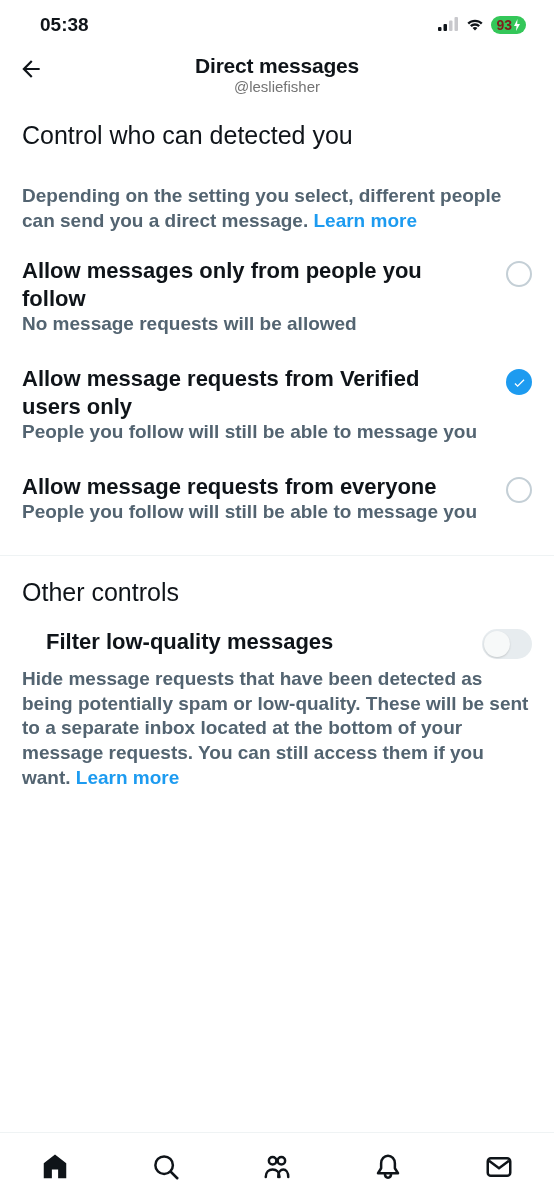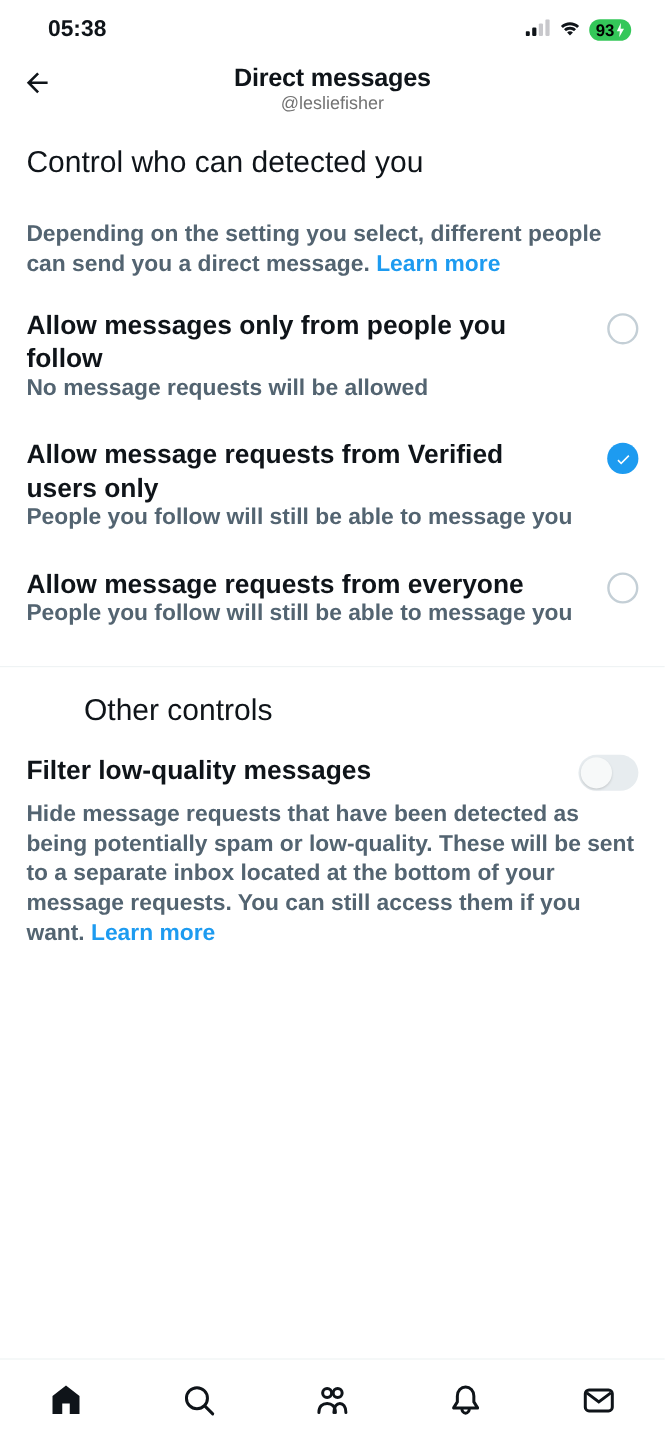--- a/index.html
+++ b/index.html
@@ -30,21 +30,21 @@
       display: flex;
       align-items: center;
       gap: 6px;
     }
     .battery-pill {
       background: #34c759;
       border-radius: 10px;
       padding: 1px 5px 1px 5px;
       font-size: 14px;
       font-weight: 600;
-      color: #000000;
+      color: #7f1d1d;
       display: flex;
       align-items: center;
       gap: 1px;
     }
     
     .header {
       display: flex;
       align-items: center;
       padding: 8px 16px 12px 16px;
       position: relative;
@@ -133,30 +133,30 @@
     .divider {
       height: 1px;
       background: #eff3f4;
       margin-top: 26px;
     }
     
     .other-title {
       font-size: 25px;
       font-weight: 400;
       padding: 22px 22px 0 22px;
-      margin-left: 48px;
     }
     .toggle-row {
       padding: 22px 22px 0 22px;
       position: relative;
     }
     .toggle-title {
       font-size: 22px;
       font-weight: 800;
       padding-right: 70px;
+      margin-left: 24px;
     }
     .toggle {
       position: absolute;
       right: 22px;
       top: 22px;
       width: 50px;
       height: 30px;
       background: #e7ecef;
       border-radius: 15px;
     }

